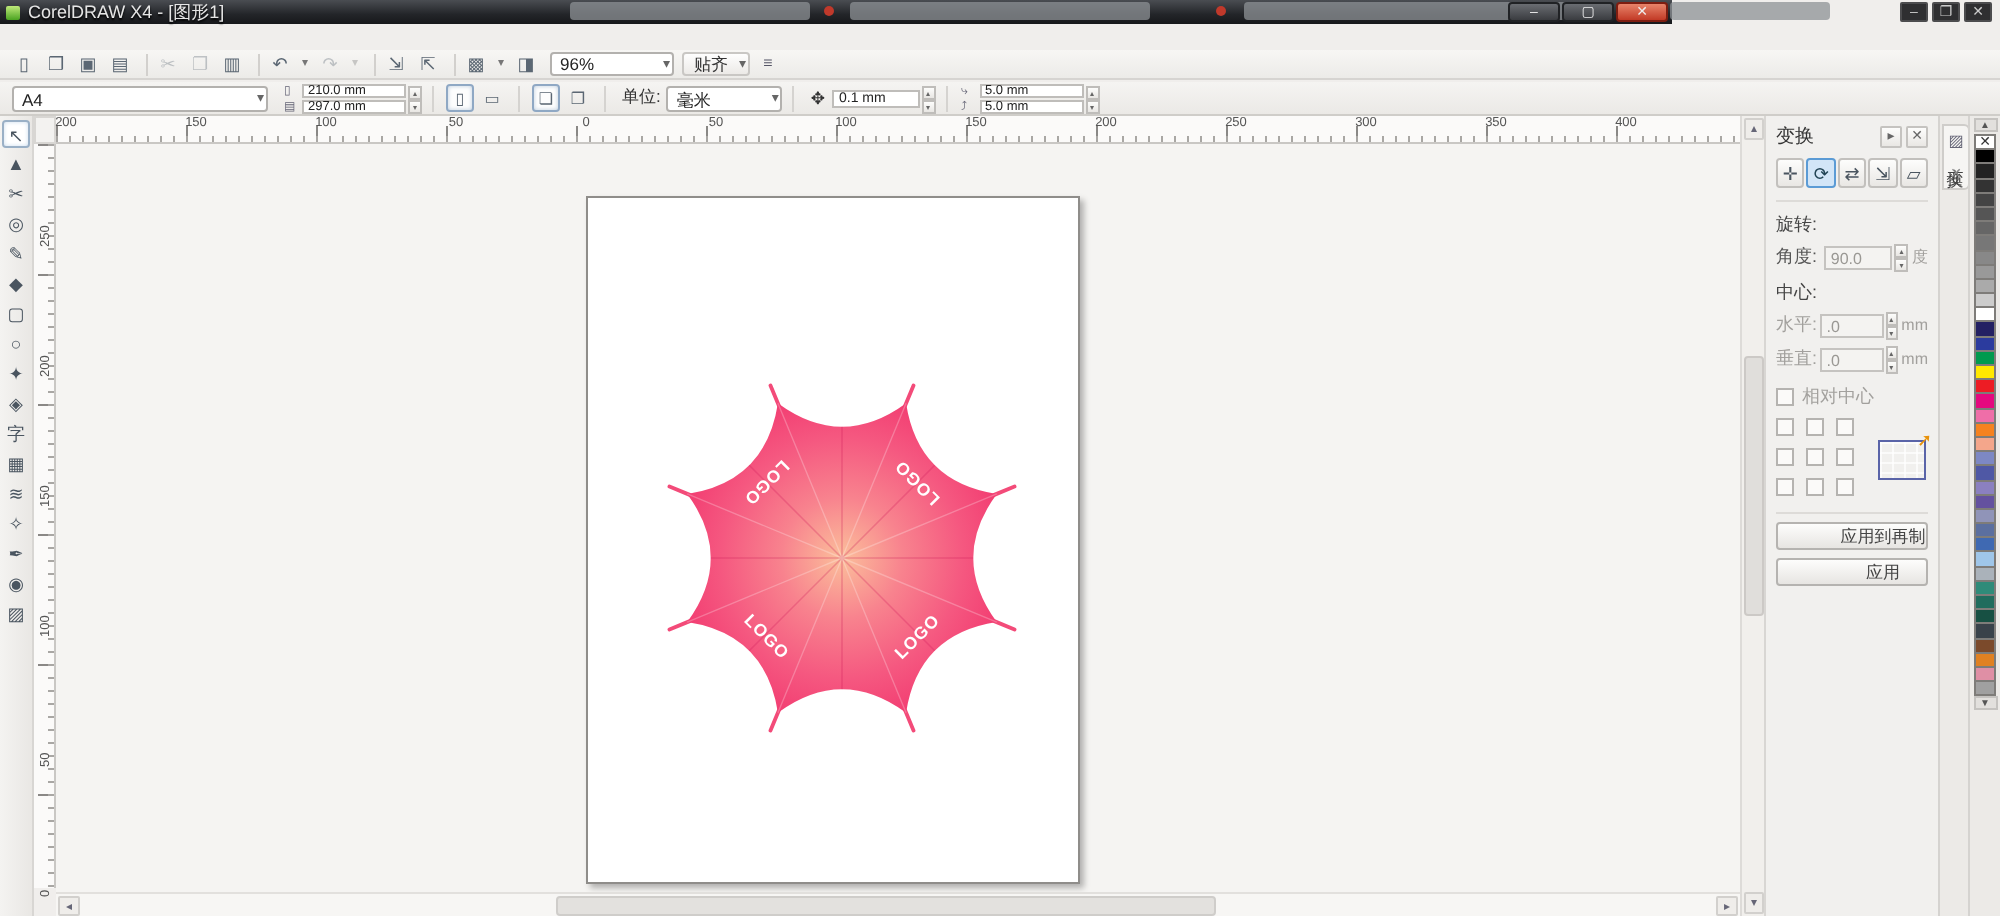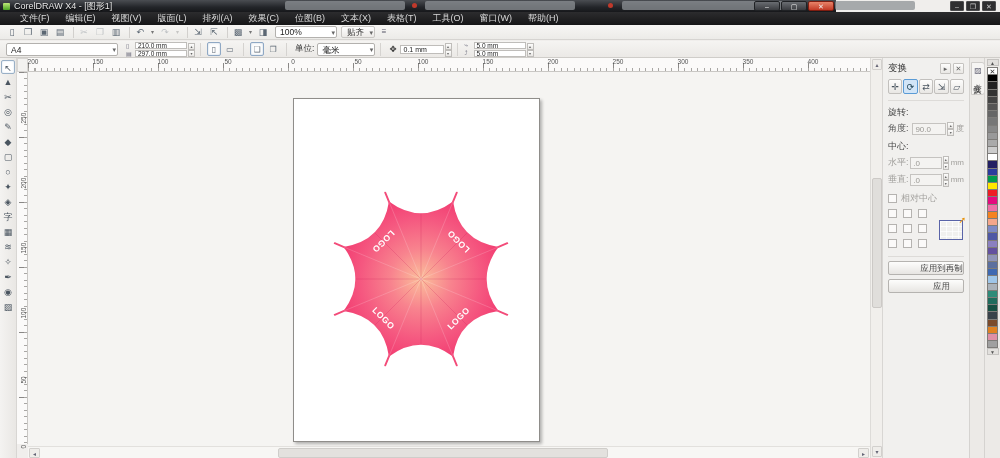--- a/index.html
+++ b/index.html
@@ -38,21 +38,21 @@
     font-size:8.5px; line-height:11px; padding-left:4px; position:relative; margin:0 4px; color:#222; }
   .combo-arrow::after { content:"▾"; position:absolute; right:1px; top:0; font-size:7px; color:#666; }
   .snap-btn { height:12px; font-size:8.5px; line-height:11px; padding:0 10px 0 5px; position:relative; color:#333;
     border:1px solid #c9c7c4; border-radius:2px; background:linear-gradient(#fefefe,#eceae7); margin-right:3px; }
   .opts-btn { width:12px; height:12px; font-size:8px; line-height:12px; text-align:center; color:#556; }
 
   
   .propbar { position:absolute; left:0; top:41px; width:1000px; height:17px; background:linear-gradient(#f5f4f2,#ebe9e6);
     border-bottom:1px solid #cfcdc9; display:flex; align-items:center; padding-left:6px; }
   .pb-sep { width:1px; height:13px; background:#d5d3d0; margin:0 5px; }
-  .preset-box { width:112px; height:13px; background:#fff; border:1px solid #b3b1ae; border-radius:2px;
+  .preset-box { width:128px; height:13px; background:#fff; border:1px solid #b3b1ae; border-radius:2px;
     font-size:8.5px; line-height:12px; padding-left:4px; position:relative; color:#222; }
   .dim2col { display:flex; flex-direction:column; gap:1px; margin-left:8px; }
   .dim-row { display:flex; align-items:center; height:7px; }
   .dim-ic { font-size:6px; width:9px; color:#667; }
   .dim-val { width:52px; height:7px; background:#fff; border:1px solid #bfbdba; font-size:6.5px; line-height:6px; padding-left:2px; color:#222; }
   .spinner { width:7px; height:13px; margin-left:1px; display:flex; flex-direction:column; }
   .spinner i { flex:1; font-style:normal; font-size:4px; line-height:5px; text-align:center; color:#666;
     background:linear-gradient(#fdfdfc,#e8e6e3); border:1px solid #bfbdba; }
   .pb-btn { width:14px; height:14px; margin:0 1px; border:1px solid transparent; border-radius:2px;
     font-size:8px; line-height:13px; text-align:center; color:#5b6773; }
@@ -160,35 +160,20 @@
     <div class="bg-blob" style="left:622px;width:170px;"></div>
     <div class="bg-dot" style="left:822px;background:#2980b9;"></div>
     <div class="bg-blob" style="left:835px;width:80px;"></div>
     <div class="win-controls">
       <div class="win-btn">–</div>
       <div class="win-btn">▢</div>
       <div class="win-btn close">✕</div>
     </div>
   </div>
 
-  <div class="menubar">
-
-  <span class="menu-item">文件(F)</span>
-      <span class="menu-item">编辑(E)</span>
-      <span class="menu-item">视图(V)</span>
-      <span class="menu-item">版面(L)</span>
-      <span class="menu-item">排列(A)</span>
-      <span class="menu-item">效果(C)</span>
-      <span class="menu-item">位图(B)</span>
-      <span class="menu-item">文本(X)</span>
-      <span class="menu-item">表格(T)</span>
-      <span class="menu-item">工具(O)</span>
-      <span class="menu-item">窗口(W)</span>
-      <span class="menu-item">帮助(H)</span>
-    </div>
   <div class="doc-controls">
     <div class="doc-btn">‒</div>
     <div class="doc-btn">❐</div>
     <div class="doc-btn">✕</div>
   </div>
 
   <div class="toolbar">
     <span style="display:flex;align-items:center;">
 
     <span class="tb-item">▯</span>
@@ -205,21 +190,21 @@
         <span class="tb-item dim">↷</span>
         <span class="tb-item drop dim">▾</span>
         <span class="tb-item sep"></span>
         <span class="tb-item">⇲</span>
         <span class="tb-item">⇱</span>
         <span class="tb-item sep"></span>
         <span class="tb-item">▩</span>
         <span class="tb-item drop">▾</span>
         <span class="tb-item">◨</span>
       </span>
-    <span class="zoom-box combo-arrow"><span>100%</span></span>
+    <span class="zoom-box combo-arrow"><span>96%</span></span>
     <span class="snap-btn combo-arrow"><span>贴齐</span></span>
     <span class="opts-btn">≡</span>
   </div>
 
   <div class="propbar">
     <span class="preset-box combo-arrow"><span>A4</span></span>
     <span class="dim2col">
       <span class="dim-row">
           <span class="dim-ic">▯</span>
           <span class="dim-val">210.0 mm</span>

